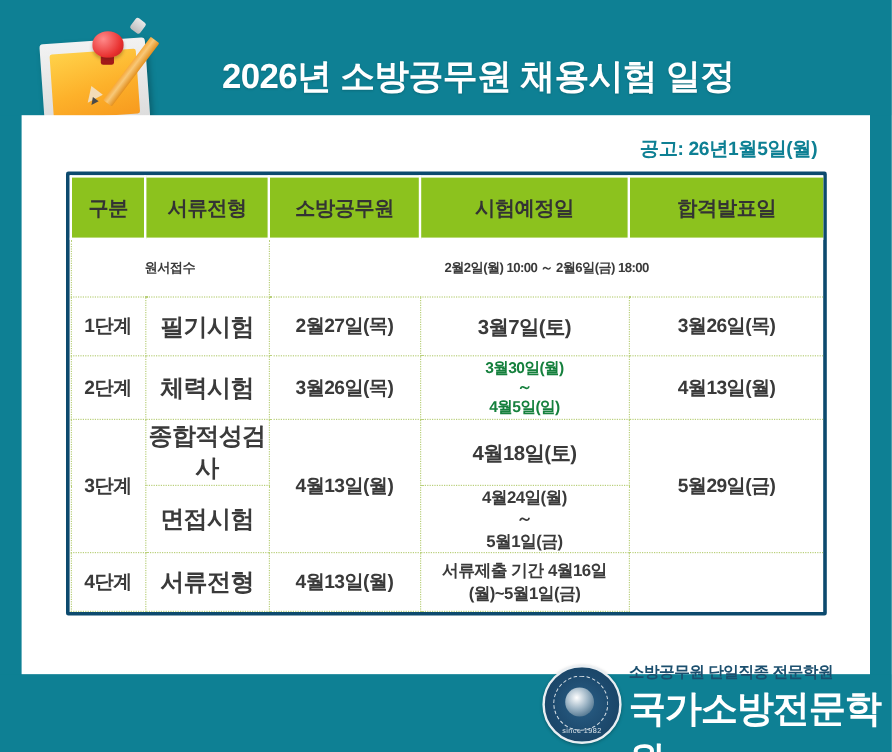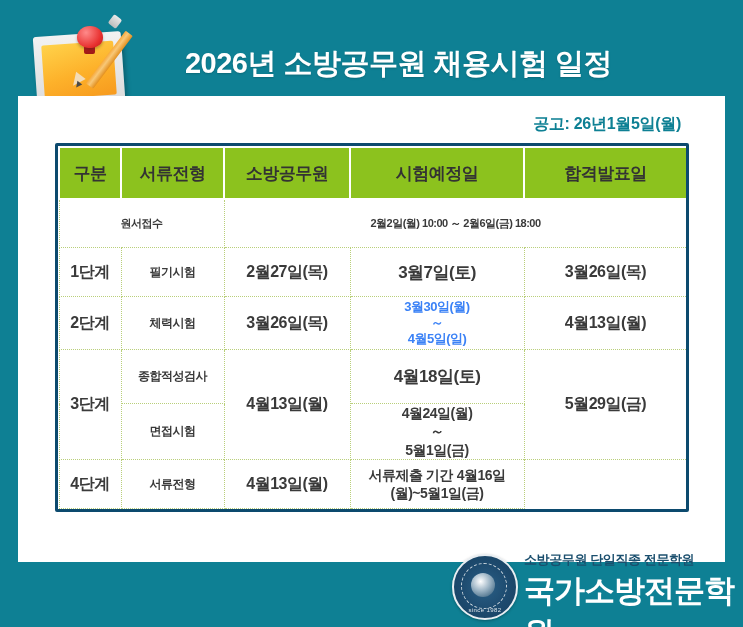--- a/index.html
+++ b/index.html
@@ -101,37 +101,37 @@
     text-align:center;vertical-align:middle;
     color:#3a3a3a;font-weight:bold;letter-spacing:-0.5px;
     padding:0;
   }
   table.sched tr.head th{
     background:#8cc21e;color:#333333;
     font-size:17px;height:50px;
     border:2px solid #ffffff;
   }
   td.c-gubun{font-size:16px;}
-  td.c-name{font-size:12px;}
+  td.c-name{font-size:20px;}
   td.c-date{font-size:16px;}
   td.c-plan{font-size:16px;}
   td.c-result{font-size:16px;}
 
   .r-apply td{height:47px;font-size:11px;}
   .apply-label{font-size:17px;}
   .apply-period{color:#4aa32a;font-size:17px;}
 
   .r1 td{height:48px;}
   .r2 td{height:52px;}
   .r3a td{height:53px;}
   .r3b td{height:55px;}
   .r4 td{height:48px;}
 
   .txt-red{color:#f04e23;}
-  .txt-teal{color:#3b82f6;font-size:13px;line-height:1.25;}
+  .txt-teal{color:#15803d;font-size:13px;line-height:1.25;}
   .txt-purple{color:#8d29c7;font-size:17px;}
   .small-two{font-size:14px;line-height:1.3;color:#3a3a3a;}
   .nb{border:none !important;}
 
   
   .footer{
     position:absolute;left:0;top:562px;width:743px;height:65px;
     background:#0e8094;
   }
   .logo-badge{

